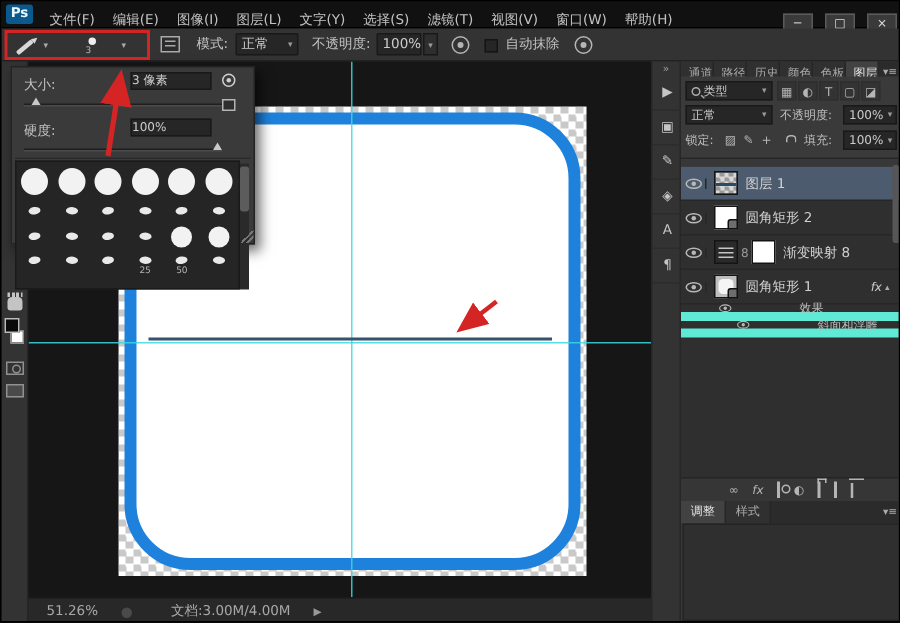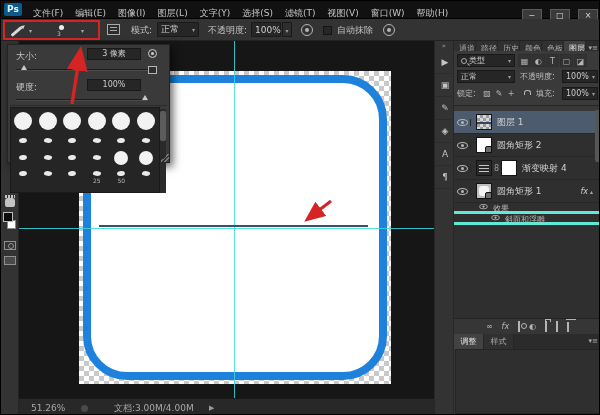--- a/index.html
+++ b/index.html
@@ -68,21 +68,21 @@
   #statusbar{position:absolute;left:18px;top:397px;width:415px;height:18px;background:#282828;border-top:1px solid #191919;}
   .sb{position:absolute;font-size:9px;line-height:18px;color:#a8a8a8;}
   #sb-dot{position:absolute;left:62px;top:6px;width:7px;height:7px;border-radius:50%;background:#4a4a4a;}
   #sb-arrow{position:absolute;left:190px;top:0;font-size:7px;line-height:18px;color:#999;}
 
   
   #brush-panel{position:absolute;left:6px;top:43px;width:163px;height:119px;background:#3a3a3a;
        border:1px solid #232323;box-shadow:3px 4px 8px rgba(0,0,0,.6);z-index:50;}
   .bp-label{position:absolute;font-size:9px;color:#c3c3c3;}
   .bp-well{position:absolute;left:79px;width:54px;height:12px;background:#262626;border:1px solid #191919;
-       font-size:8px;color:#ccc;text-align:center;line-height:10px;}
+       font-size:8px;color:#ccc;text-align:left;line-height:10px;}
   .gear{position:absolute;left:140px;top:4px;width:9px;height:9px;border:1px solid #cfcfcf;border-radius:50%;}
   .gear::after{content:"";position:absolute;inset:2px;background:#cfcfcf;border-radius:50%;}
   .ic-newpreset{position:absolute;left:140px;top:21px;width:9px;height:8px;border:1px solid #b5b5b5;background:#2e2e2e;}
   .slider{position:absolute;left:8px;width:132px;height:1px;background:#1e1e1e;box-shadow:0 1px 0 #4a4a4a;}
   .sthumb{position:absolute;top:-4px;width:0;height:0;border-left:3px solid transparent;border-right:3px solid transparent;
        border-bottom:5px solid #c9c9c9;}
   #bp-sep{position:absolute;left:2px;right:2px;top:60px;height:1px;background:#2a2a2a;}
   #brush-grid{position:absolute;left:2px;top:62px;width:150px;background:#252525;border:1px solid #1a1a1a;}
   .brow{display:flex;}
   .bcell{width:24.5px;display:flex;flex-direction:column;align-items:center;justify-content:center;}
@@ -142,21 +142,21 @@
   .thumb .badge{position:absolute;right:-1px;bottom:-1px;width:7px;height:7px;background:#6e6e6e;border:1px solid #111;
         border-radius:2px 0 0 0;}
   .thumb.adjic{background:#2a2a2a;display:flex;flex-direction:column;justify-content:center;gap:2px;padding:0 2px;}
   .thumb.adjic i{display:block;height:1px;background:#c5c5c5;}
   .thumb.graybg{background:#bfbfbf;}
   .thumb.graybg .grayshape{position:absolute;left:2px;top:2px;width:10px;height:10px;background:#f5f5f5;border-radius:3px;}
   .chain{font-size:8px;color:#999;margin:0 2px;flex:none;}
   .lname{font-size:9px;color:#d2d2d2;margin-left:5px;overflow:hidden;text-overflow:ellipsis;}
   .fxtag{margin-left:auto;font-size:8px;font-style:italic;color:#ccc;padding-right:2px;flex:none;}
   .fxexp{font-size:6px;color:#aaa;padding-right:8px;flex:none;}
-  .subrow{display:flex;align-items:flex-start;height:11px;font-size:8px;color:#bdbdbd;border-bottom:3px solid #5eead4;}
+  .subrow{display:flex;align-items:center;height:11px;font-size:8px;color:#bdbdbd;border-bottom:6px solid #5eead4;gap:40px;}
   .subrow .eye{transform:scale(.75);}
   .ind1{padding-left:24px;} .ind2{padding-left:36px;}
   .subrow .slabel{margin-left:4px;}
   #list-scroll{position:absolute;right:1px;top:69px;width:5px;height:52px;background:#565656;border-radius:2px;}
 
   #layers-footer{position:absolute;left:0;top:277px;width:147px;height:16px;background:#363636;
         border-top:1px solid #242424;display:flex;align-items:center;justify-content:center;gap:9px;}
   .fic{font-size:8px;color:#b5b5b5;line-height:14px;font-style:normal;}
   .fic.it{font-style:italic;}
   .ic-mask{width:11px;height:9px;border:1px solid #b5b5b5;position:relative;}
@@ -455,21 +455,21 @@
             <span class="eye"></span>
           </div>
           <div class="lbody">
             <div class="thumb adjic">
               <i></i>
               <i></i>
               <i></i>
             </div>
             <span class="chain">8</span>
             <div class="thumb white"></div>
-            <span class="lname">渐变映射 4</span>
+            <span class="lname">渐变映射 8</span>
           </div>
         </div>
         <div class="lrow">
           <div class="eyecell">
             <span class="eye"></span>
           </div>
           <div class="lbody">
             <div class="thumb graybg">
               <div class="grayshape"></div>
               <div class="badge"></div>

